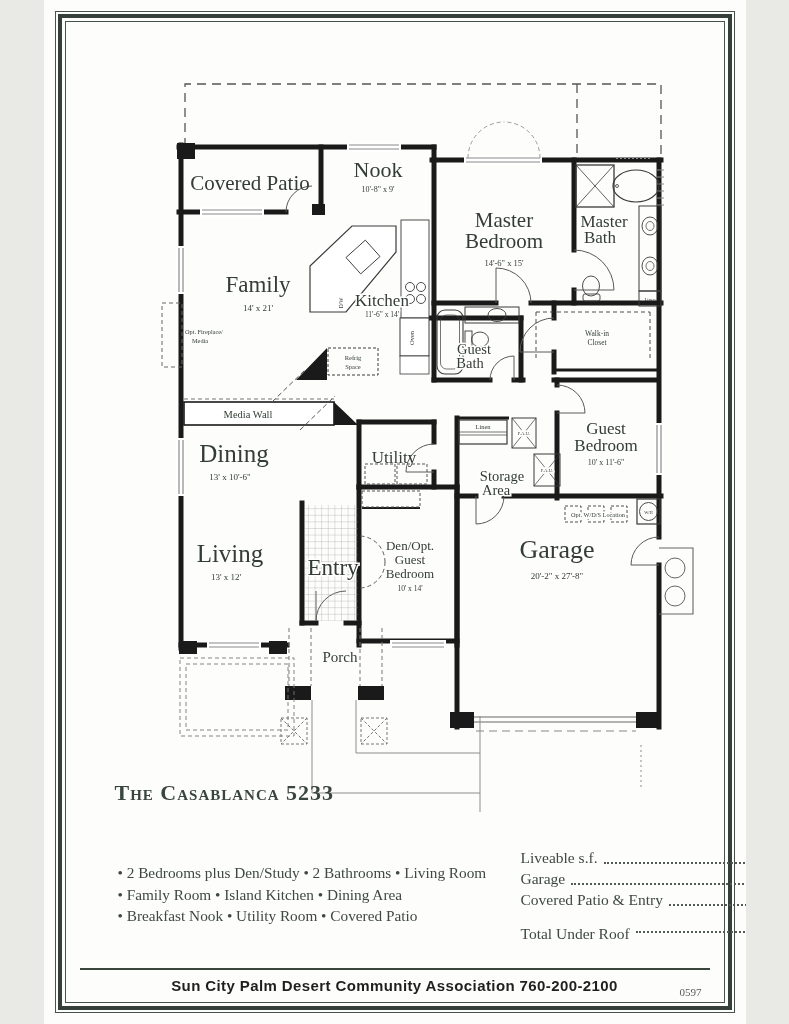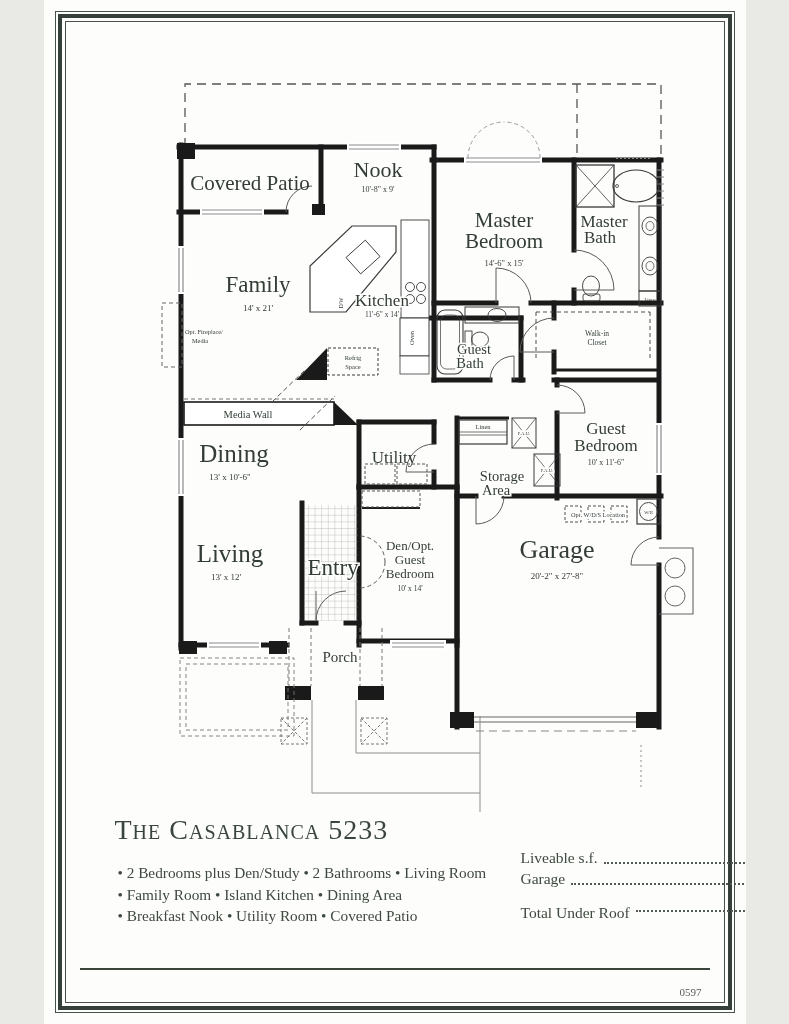--- a/index.html
+++ b/index.html
@@ -8,22 +8,22 @@
   
   .f1{position:absolute;inset:11px;border:1px solid #47524a;pointer-events:none;}
   .band{position:absolute;inset:14px;background:#35403a;pointer-events:none;}
   .band-inner{position:absolute;inset:18px;background:#fdfdfb;pointer-events:none;}
   .f3{position:absolute;inset:21px;border:1px solid #47524a;pointer-events:none;}
   svg.plan{position:absolute;left:0;top:0;pointer-events:none;}
   svg .ink{fill:#333d35;}
   svg text{font-family:"Liberation Serif", serif;}
   .halo{paint-order:stroke;stroke:#ffffff;stroke-width:3px;}
   
-  .title{position:absolute;left:71px;top:814px;font-size:28px;font-variant:small-caps;
-         letter-spacing:1px;color:#3a453d;}
+  .title{position:absolute;left:71px;top:780px;font-size:22px;font-variant:small-caps;
+         letter-spacing:1px;color:#3a453d;font-weight:bold;}
   .features{position:absolute;left:65px;top:853px;list-style:none;margin:9px;padding:0;
             font-size:15.3px;line-height:21.5px;color:#3d483f;white-space:nowrap;}
   .stats{position:absolute;left:477px;top:847px;width:265px;font-size:15.5px;color:#3d483f;}
   .stat-row{display:flex;align-items:flex-end;line-height:21px;}
   .stat-row .leader{flex:1;border-bottom:2.2px dotted #515b51;margin:0 3px 4px 6px;}
   .stat-row.total{margin-top:13px;align-items:center;}
   
   .rule{position:absolute;left:36px;right:36px;top:968px;height:2px;background:#39443b;}
   .footer{position:absolute;left:0;right:0;top:977px;text-align:center;
           font-family:"Liberation Sans", sans-serif;font-weight:700;font-size:15px;
@@ -334,22 +334,28 @@
     <div class="stat-row">
       <span>Liveable s.f.</span>
       <span class="leader"></span>
       <span>2,041</span>
     </div>
     <div class="stat-row">
       <span>Garage</span>
       <span class="leader"></span>
       <span>532</span>
     </div>
+    <div class="stat-row">
+      <span>Covered Patio &amp; Entry</span>
+      <span class="leader"></span>
+      <span>173</span>
+    </div>
     <div class="stat-row total">
       <span>Total Under Roof</span>
       <span class="leader"></span>
       <span>2,746</span>
     </div>
   </div>
 
   <div class="rule"></div>
+  <div class="footer">Sun City Palm Desert Community Association 760-200-2100</div>
   <div class="print-code">0597</div>
 </div>
 
 </body></html>

